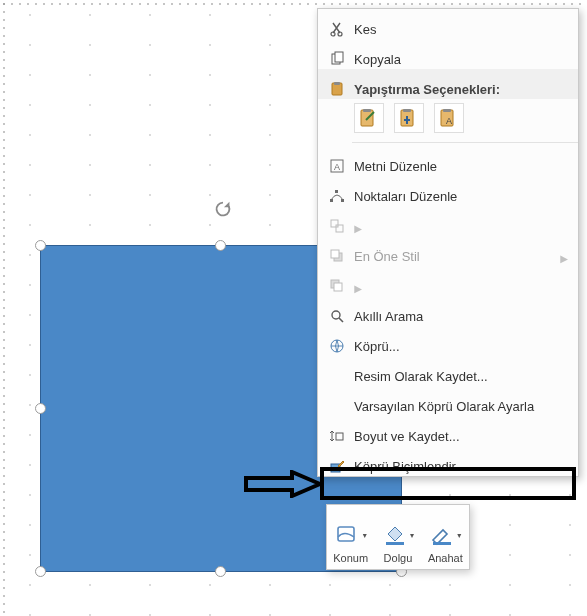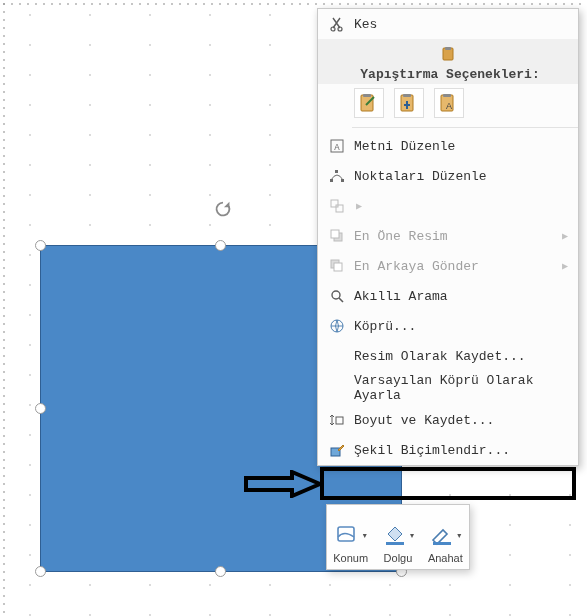--- a/index.html
+++ b/index.html
@@ -72,40 +72,39 @@
     position: absolute;
     left: 317px;
     top: 8px;
     width: 260px;
     background: #fcfcfc;
     border: 1px solid #c9c9c9;
     box-shadow: 2px 3px 8px rgba(0,0,0,.25);
   }
   .ctx .row {
     display: flex;
-    align-items: center;
+    align-items: flex-end;
     min-height: 26px;
     padding: 2px 6px 2px 6px;
     position: relative;
-    font-family: Liberation Mono, monospace;
   }
   .ctx .icon-slot {
     width: 26px;
     display: flex;
     align-items: center;
     justify-content: center;
     flex: 0 0 26px;
   }
   .ctx .label {
     flex: 1 1 auto;
     padding-left: 4px;
     color: #333;
   }
   .ctx .row.disabled .label { color: #a0a0a0; }
-  .ctx .row.header { background: #f0f0f0; flex-direction: column; }
+  .ctx .row.header { background: #f0f0f0; }
   .ctx .row.header .label { font-weight: 600; color: #444; }
   .ctx .submenu-caret {
     width: 12px; flex: 0 0 12px; color: #6b6b6b; font-size: 10px; text-align: right; padding-right: 4px;
   }
   .ctx .row.disabled .submenu-caret { color: #c2c2c2; }
   .ctx .sep {
     height: 1px;
     background: #e2e2e2;
     margin: 3px 0 3px 34px;
   }
@@ -203,20 +202,29 @@
     <span class="icon-slot">
       <svg width="16" height="16" viewBox="0 0 16 16">
           <path d="M4 2 L11 12 M11 2 L4 12" stroke="#5b5b5b" stroke-width="1.4" fill="none"></path>
           <circle cx="4" cy="13" r="2" fill="none" stroke="#5b5b5b" stroke-width="1.2"></circle>
           <circle cx="11" cy="13" r="2" fill="none" stroke="#5b5b5b" stroke-width="1.2"></circle>
         </svg>
     </span>
     <span class="label">Kes</span>
   </div>
 
+  <div class="row">
+    <span class="icon-slot">
+      <svg width="16" height="16" viewBox="0 0 16 16">
+          <rect x="3" y="3" width="8" height="10" fill="none" stroke="#5b5b5b"></rect>
+          <rect x="6" y="1" width="8" height="10" fill="#fff" stroke="#5b5b5b"></rect>
+        </svg>
+    </span>
+    <span class="label">Kopyala</span>
+  </div>
 
   <div class="row header">
     <span class="icon-slot">
       <svg width="16" height="16" viewBox="0 0 16 16">
           <rect x="3" y="2" width="10" height="12" rx="1" fill="#d9a24a" stroke="#b07a20"></rect>
           <rect x="5" y="1" width="6" height="3" rx="1" fill="#8a8a8a"></rect>
         </svg>
     </span>
     <span class="label">Yapıştırma Seçenekleri:</span>
   </div>
@@ -279,32 +287,31 @@
     <span class="submenu-caret">▶</span>
   </div>
 
   <div class="row disabled">
     <span class="icon-slot">
       <svg width="16" height="16" viewBox="0 0 16 16">
           <rect x="5" y="5" width="8" height="8" fill="#ddd" stroke="#bbb"></rect>
           <rect x="2" y="2" width="8" height="8" fill="#fff" stroke="#bbb"></rect>
         </svg>
     </span>
-    <span class="label">En Öne Resim</span>
+    <span class="label">En Öne Stil</span>
     <span class="submenu-caret">▶</span>
   </div>
 
   <div class="row disabled">
     <span class="icon-slot">
       <svg width="16" height="16" viewBox="0 0 16 16">
           <rect x="2" y="2" width="8" height="8" fill="#ddd" stroke="#bbb"></rect>
           <rect x="5" y="5" width="8" height="8" fill="#fff" stroke="#bbb"></rect>
         </svg>
     </span>
-    <span class="label">En Arkaya Gönder</span>
     <span class="submenu-caret">▶</span>
   </div>
 
   <div class="row">
     <span class="icon-slot">
       <svg width="16" height="16" viewBox="0 0 16 16">
           <circle cx="7" cy="7" r="4" fill="none" stroke="#5b5b5b" stroke-width="1.4"></circle>
           <path d="M10 10 L14 14" stroke="#5b5b5b" stroke-width="1.6"></path>
         </svg>
     </span>
@@ -341,21 +348,21 @@
     <span class="label">Boyut ve Kaydet...</span>
   </div>
 
   <div class="row">
     <span class="icon-slot">
       <svg width="16" height="16" viewBox="0 0 16 16">
           <rect x="2" y="6" width="9" height="8" fill="#6fa7d8" stroke="#2f5f93"></rect>
           <path d="M9 8 L14 3 L15 4 L10 9 Z" fill="#d9a24a" stroke="#b07a20"></path>
         </svg>
     </span>
-    <span class="label">Şekil Biçimlendir...</span>
+    <span class="label">Köprü Biçimlendir...</span>
   </div>
 
 </div>
 
 <div class="highlight-box"></div>
 <div class="arrow">
   <svg viewBox="0 0 78 28" width="78" height="28">
     <path d="M2 8 H48 V2 L76 14 L48 26 V20 H2 Z" fill="none" stroke="#000" stroke-width="4" stroke-linejoin="miter"></path>
   </svg>
 </div>

